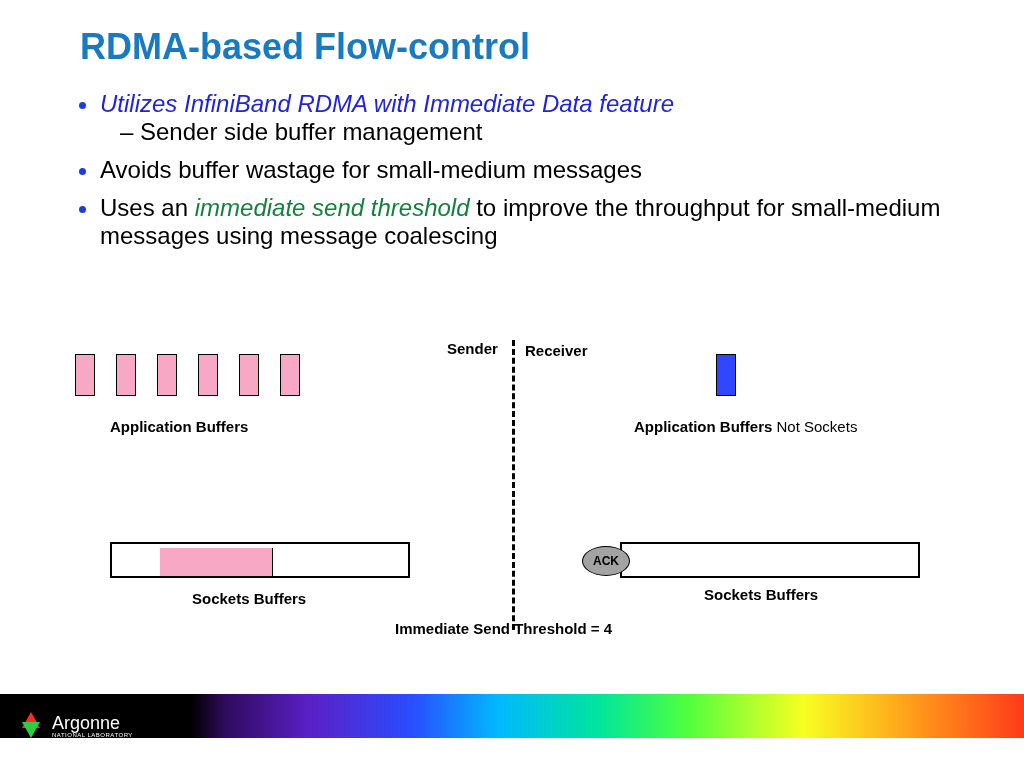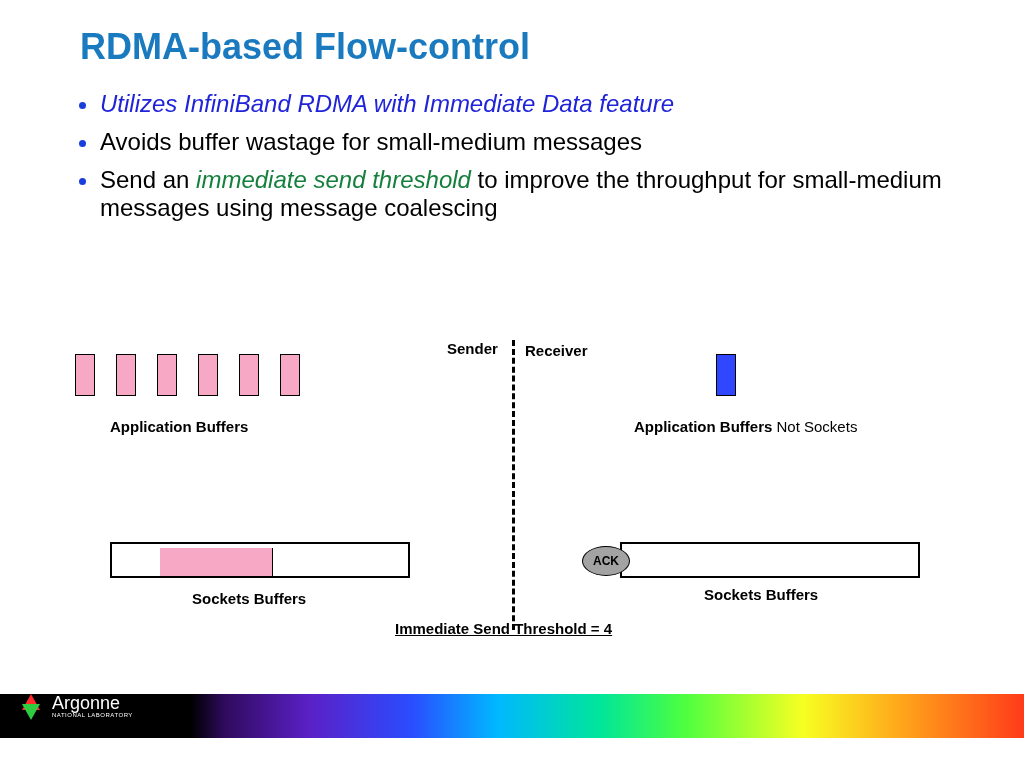--- a/index.html
+++ b/index.html
@@ -120,21 +120,21 @@
     bottom: 30px;
     width: 1024px;
     height: 44px;
     display: flex;
   }
   .footer-left {
     width: 174px;
     height: 44px;
     background: #000;
     display: flex;
-    align-items: flex-start;
+    align-items: flex-end;
     gap: 8px;
     padding-left: 18px;
     box-sizing: border-box;
   }
   .rainbow {
     flex: 1;
     height: 44px;
     background: linear-gradient(90deg,
       #000000 0%, #000000 2%,
       #2f0b5e 6%, #5b20c7 16%, #2a4dff 28%,
@@ -166,24 +166,27 @@
 <body>
 
 <div class="slide">
 
   <div class="title">RDMA-based Flow-control</div>
 
   <div class="bullets">
     <ul>
       <li>
         <span class="blue-italic">Utilizes InfiniBand RDMA with Immediate Data feature</span>
+        <ul class="sub">
+          <li>Sender side buffer management</li>
+        </ul>
       </li>
       <li>Avoids buffer wastage for small-medium messages</li>
       <li>
-        <span>Send an </span><span class="red-italic">immediate send threshold </span><span>to improve the throughput for small-medium messages using message coalescing</span>
+        <span>Uses an </span><span class="red-italic">immediate send threshold </span><span>to improve the throughput for small-medium messages using message coalescing</span>
       </li>
     </ul>
   </div>
 
   <div class="diagram">
 
     <div class="divider"></div>
 
     <div class="lbl small" style="left:447px; top:0;">Sender</div>
     <div class="lbl small" style="left:525px; top:2px;">Receiver</div>
@@ -215,21 +218,21 @@
     </div>
     <div class="lbl small" style="left:192px; top:250px;">Sockets Buffers</div>
 
     <div class="sockbuf" style="left:620px; top:202px; width:300px;"></div>
     <div class="lbl small" style="left:704px; top:246px;">Sockets Buffers</div>
 
     <div class="ack" style="left:582px; top:206px;">
       <span>ACK</span>
     </div>
 
-    <div class="lbl small" style="left:395px; top:280px;text-decoration:underline;">Immediate Send Threshold = 4</div>
+    <div class="lbl small" style="left:395px; top:280px;">Immediate Send Threshold = 4</div>
   </div>
 
   <div class="footer-bar">
     <div class="footer-left">
       <div class="logo-prism">
         <div class="tri t-up"></div>
         <div class="tri t-dn"></div>
       </div>
       <div class="logo-text">
         <span class="big">Argonne</span>

